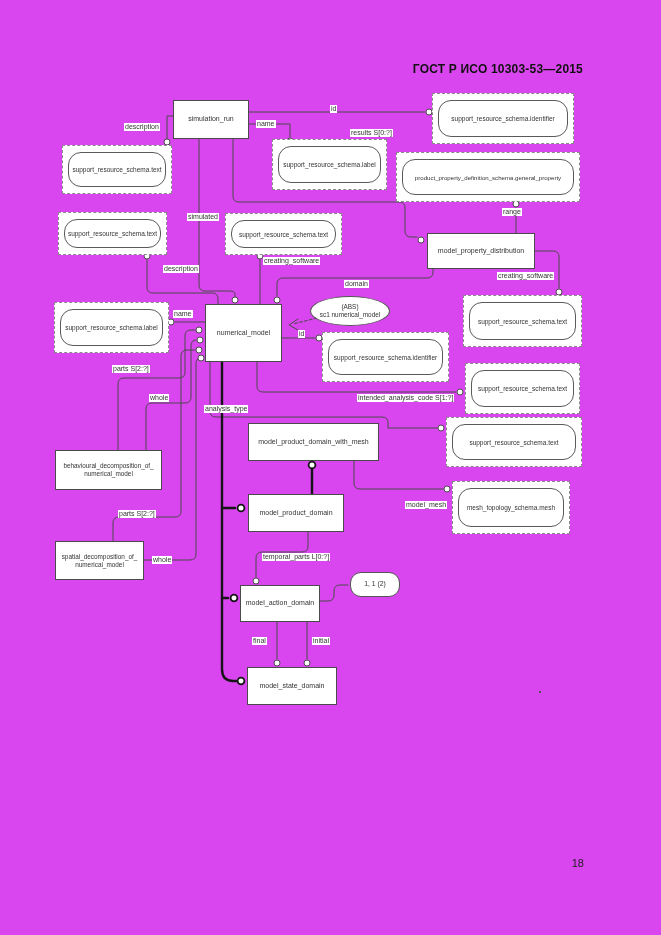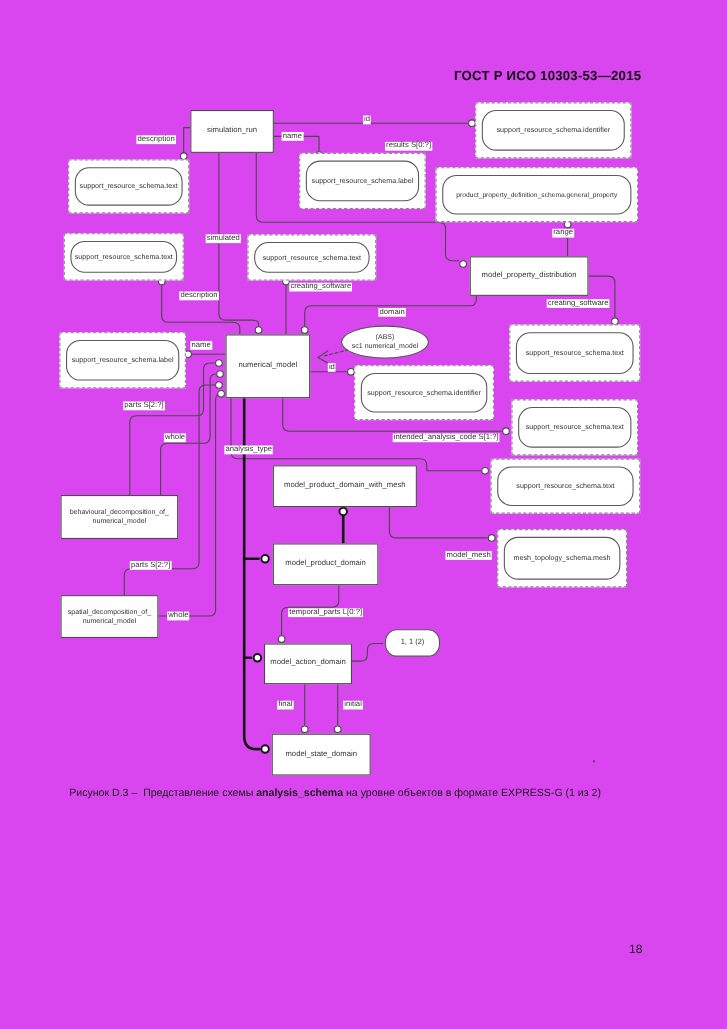--- a/index.html
+++ b/index.html
@@ -195,19 +195,16 @@
   <span class="lbl" style="left:149px;top:394px;">whole</span>
   <span class="lbl" style="left:118px;top:510px;">parts S[2:?]</span>
   <span class="lbl" style="left:152px;top:556px;">whole</span>
   <span class="lbl" style="left:262px;top:553px;">temporal_parts L[0:?]</span>
   <span class="lbl" style="left:405px;top:501px;">model_mesh</span>
   <span class="lbl" style="left:252px;top:637px;">final</span>
   <span class="lbl" style="left:312px;top:637px;">initial</span>
 
   <div class="dot" style="left:539px;top:691px;"></div>
 
-  <div id="caption">
-    <span>Рисунок D.3 –</span>&nbsp;&nbsp;<span>Представление схемы</span>&nbsp;<span class="b">analysis_schema</span>&nbsp;<span>на уровне объектов в формате EXPRESS-G (1 из 2)</span>
-  </div>
 
   <div id="page-number">18</div>
 
 </div>
 
 </body></html>

